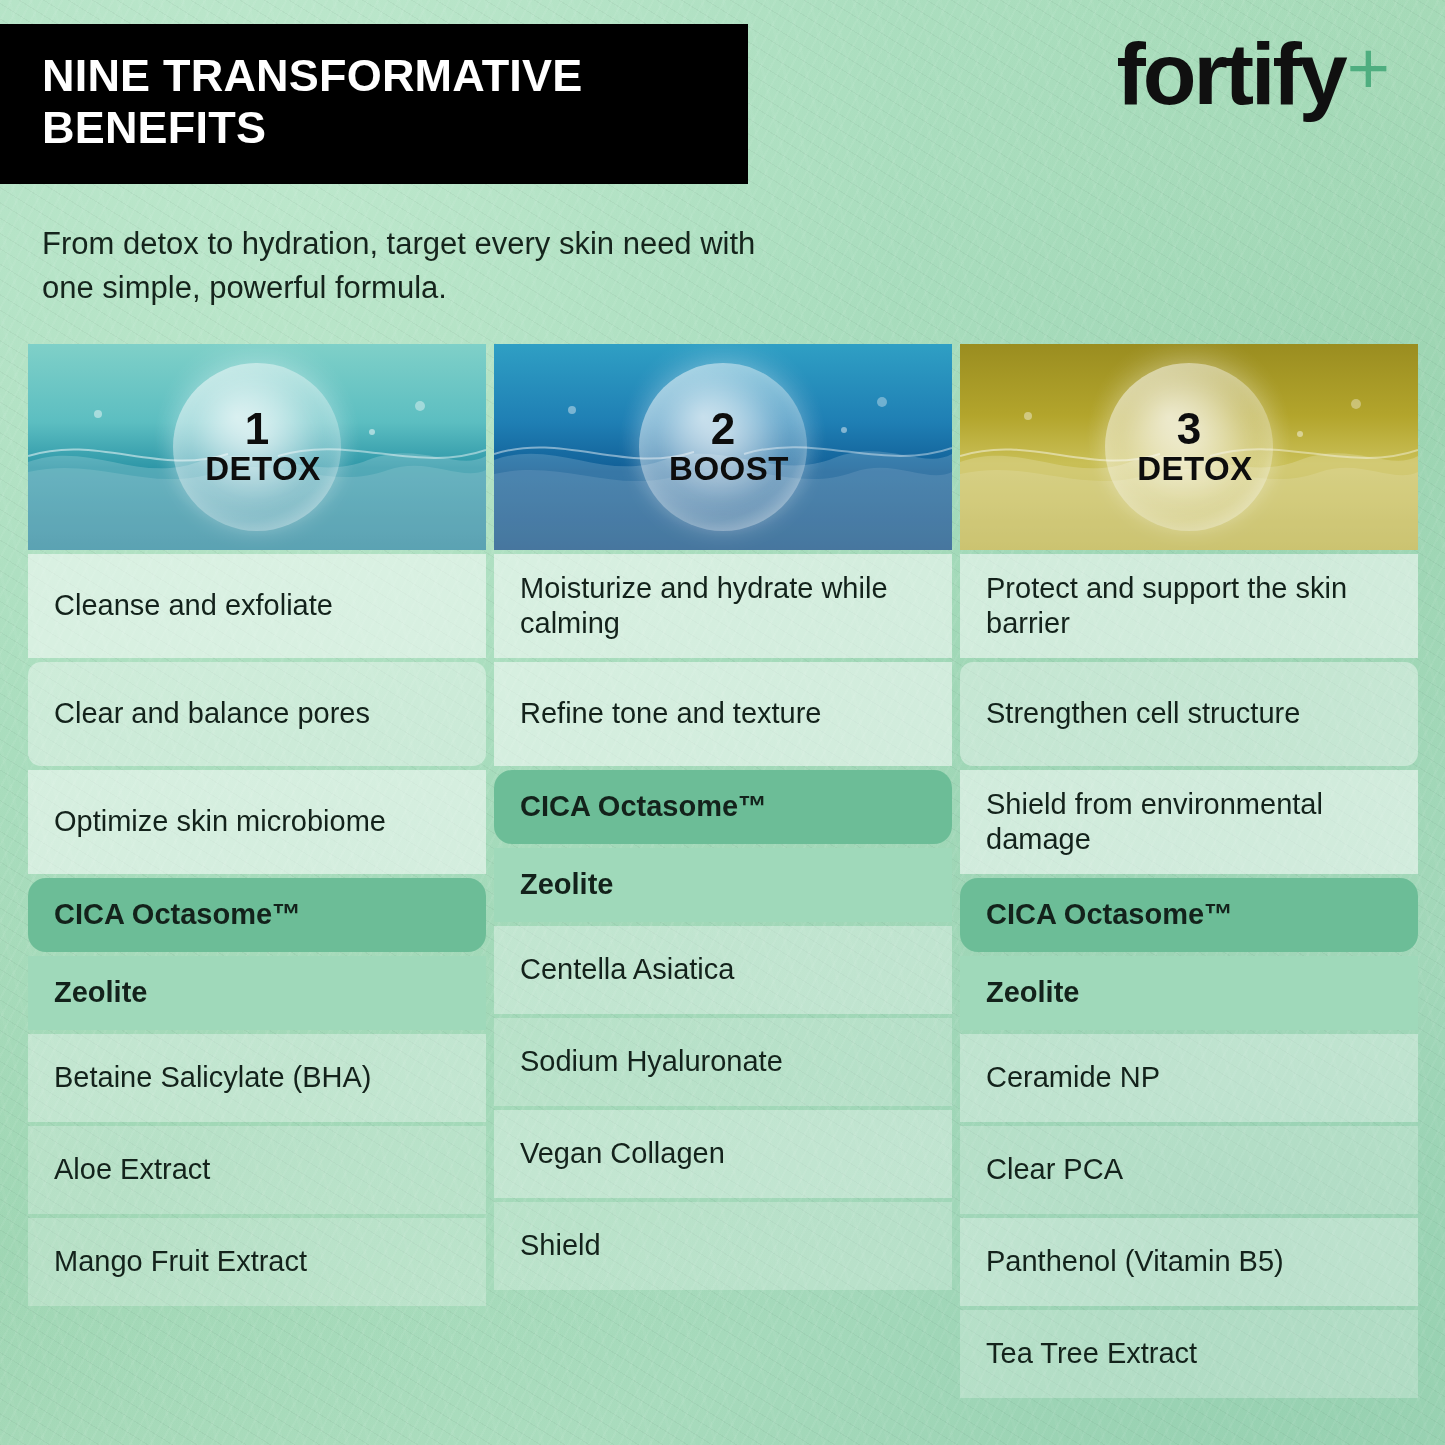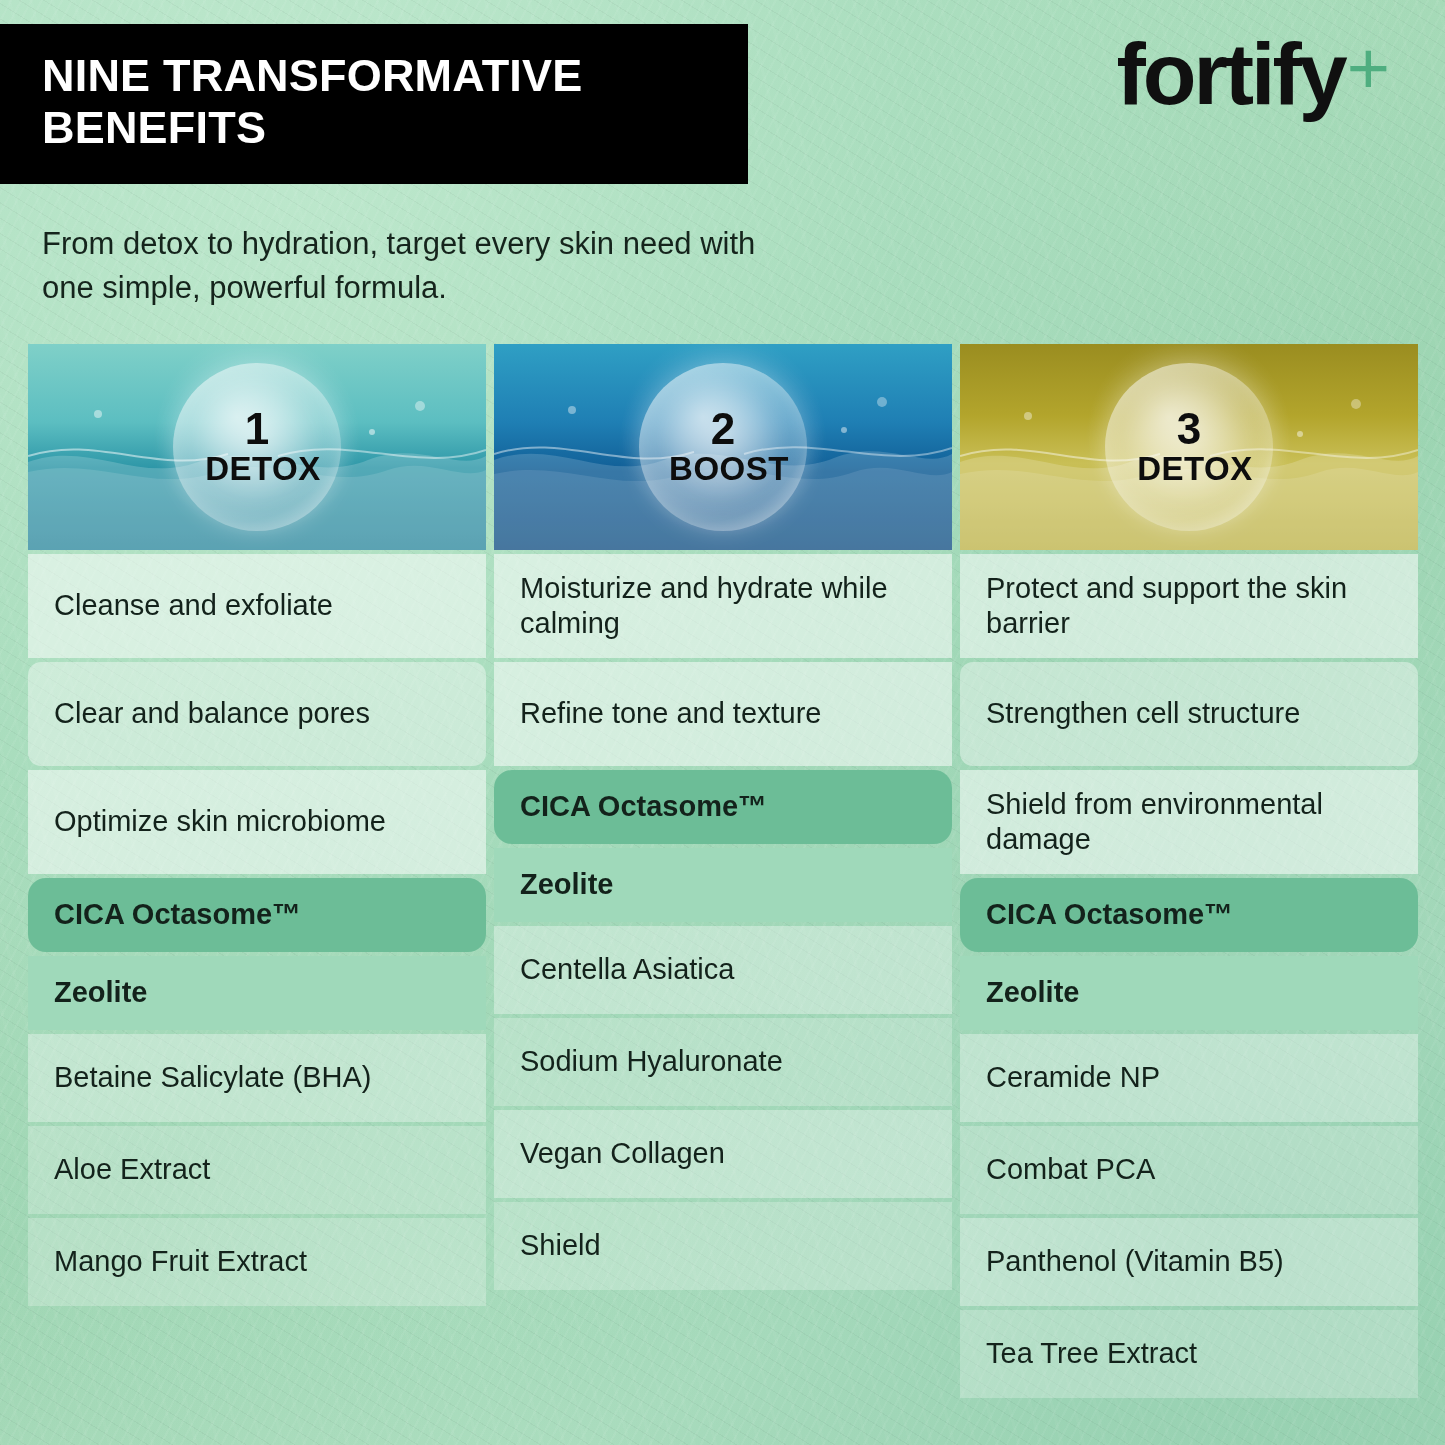--- a/index.html
+++ b/index.html
@@ -276,20 +276,20 @@
         </div>
 
         <div class="cell benefit">Protect and support the skin barrier</div>
         <div class="cell benefit alt">Strengthen cell structure</div>
         <div class="cell benefit">Shield from environmental damage</div>
 
         <div class="cell ing-key">CICA Octasome™</div>
         <div class="cell ing-key2">Zeolite</div>
 
         <div class="cell ing">Ceramide NP</div>
-        <div class="cell ing alt">Combat PCA</div>
+        <div class="cell ing alt">Clear PCA</div>
         <div class="cell ing">Panthenol (Vitamin B5)</div>
         <div class="cell ing alt">Tea Tree Extract</div>
       </div>
 
     </div>
   </div>
 </div>
 
 </body></html>

